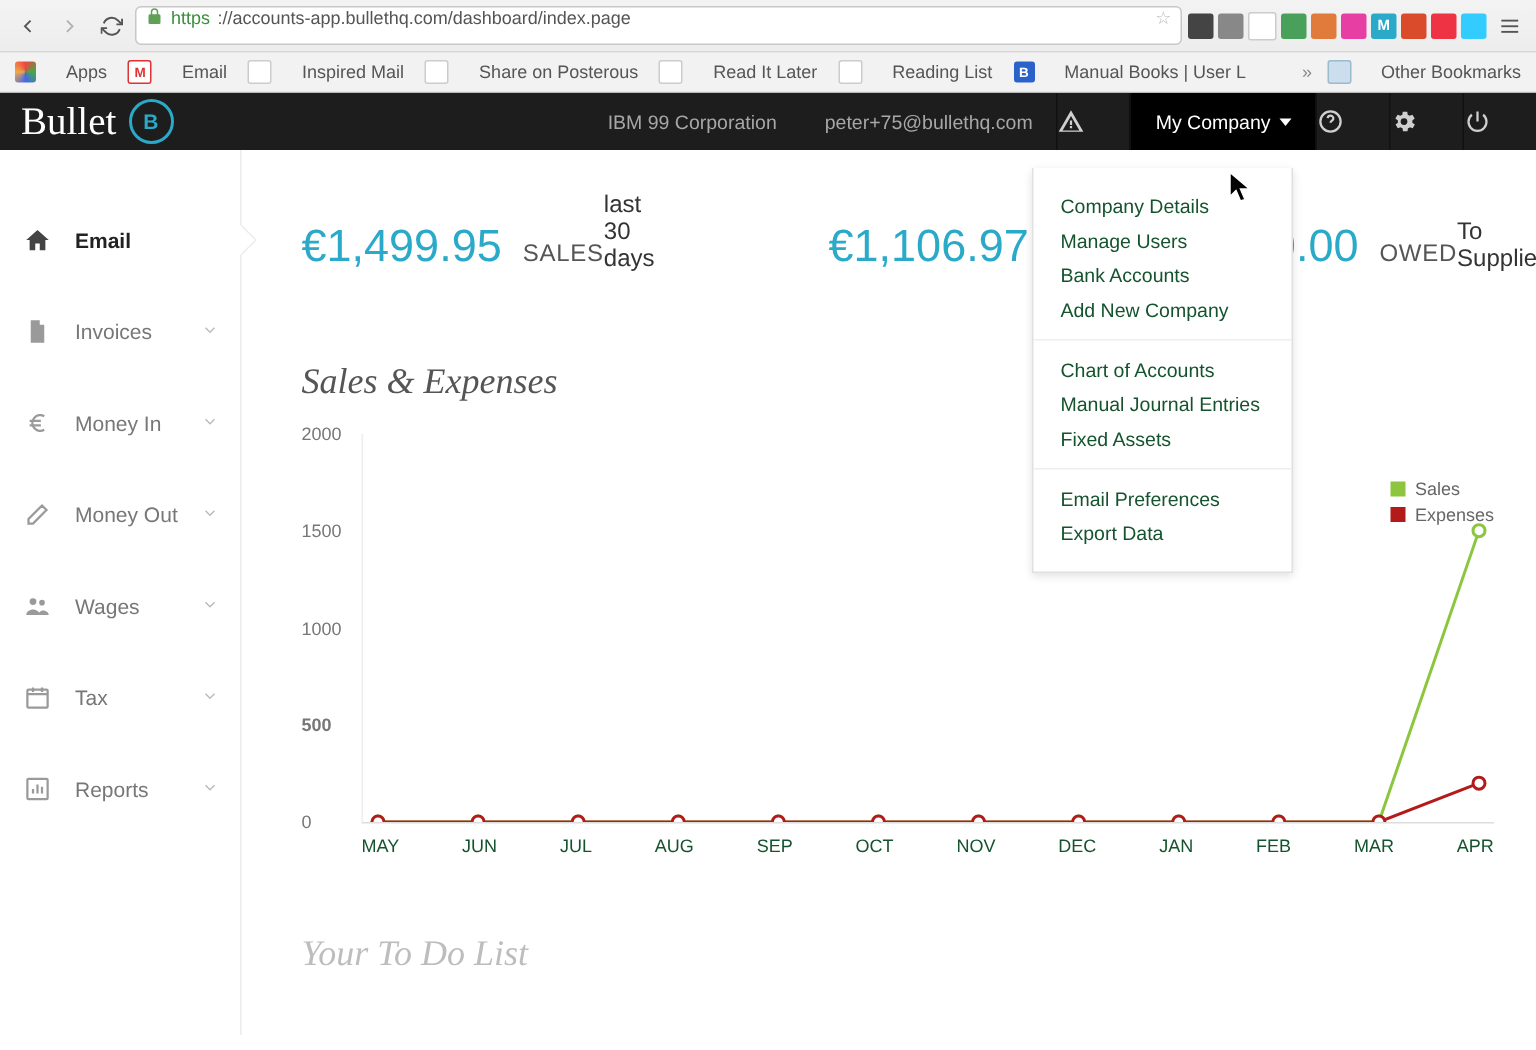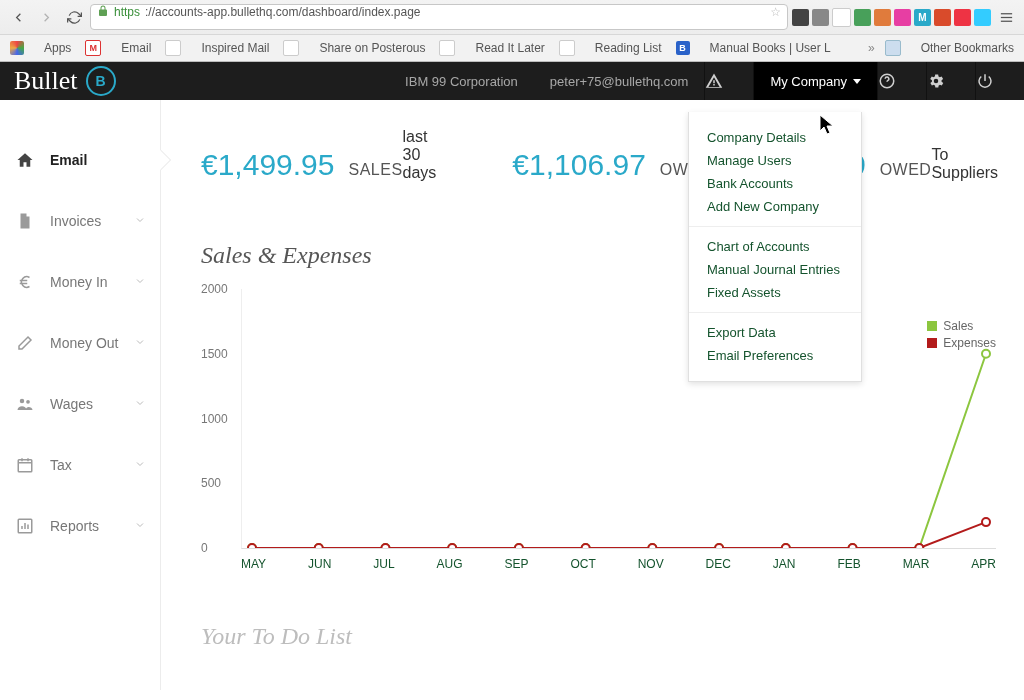--- a/index.html
+++ b/index.html
@@ -196,22 +196,22 @@
     <div class="mi">Add New Company</div>
   </div>
   <div class="sep"></div>
   <div class="grp">
     <div class="mi">Chart of Accounts</div>
     <div class="mi">Manual Journal Entries</div>
     <div class="mi">Fixed Assets</div>
   </div>
   <div class="sep"></div>
   <div class="grp">
+    <div class="mi">Email Preferences</div>
     <div class="mi">Export Data</div>
-    <div class="mi">Email Preferences</div>
   </div>
 </div>
 
 <svg class="cursor" width="18" height="22" viewBox="0 0 18 22">
     <path d="M1 1l0 16 4-4 3 7 3-1-3-7 6 0z" fill="#000" stroke="#fff" stroke-width="1"></path>
   </svg>
 
 <div class="layout">
 
   <div class="sidebar">
@@ -297,42 +297,42 @@
 
   <div class="main">
     <div class="kpis">
       <div class="kpi-block">
         <div class="kpi">
           <span class="val">€1,499.95</span>
           <span class="lab">SALES</span>
         </div>
         <span class="sub">last 30 days</span>
       </div>
-      <div class="kpi-block" style="margin-left:36px">
+      <div class="kpi-block" style="margin-left:76px">
         <div class="kpi">
           <span class="val">€1,106.97</span>
           <span class="lab">OWING</span>
         </div>
         <span class="sub">From Clients</span>
       </div>
       <div class="kpi-block" style="margin-left:auto">
         <div class="kpi">
           <span class="val">0.00</span>
           <span class="lab">OWED</span>
         </div>
         <span class="sub">To Suppliers</span>
       </div>
     </div>
 
     <div class="sec-title">Sales &amp; Expenses</div>
 
     <div class="chart-wrap">
       <div id="yticks">
           <div class="ytick" style="top: 259px;">0</div>
-          <div class="ytick" style="top: 194.25px;">500</div>
+          <div class="ytick" style="top: 194.25px; font-weight: bold;">500</div>
           <div class="ytick" style="top: 129.5px;">1000</div>
           <div class="ytick" style="top: 64.75px;">1500</div>
           <div class="ytick" style="top: 0px;">2000</div>
         </div>
       <div class="plot" id="plot">
           <svg width="754" height="259" class="flex">
             <path d="M10 259 L76.72727272727273 259 L143.45454545454547 259 L210.1818181818182 259 L276.90909090909093 259 L343.6363636363636 259 L410.3636363636364 259 L477.09090909090907 259 L543.8181818181819 259 L610.5454545454545 259 L677.2727272727273 259 L744 64.75 " fill="none" stroke="#8cc63f" stroke-width="2"></path>
             <circle cx="10" cy="259" r="4" fill="#fff" stroke="#8cc63f" stroke-width="2"></circle>
             <circle cx="76.72727272727273" cy="259" r="4" fill="#fff" stroke="#8cc63f" stroke-width="2"></circle>
             <circle cx="143.45454545454547" cy="259" r="4" fill="#fff" stroke="#8cc63f" stroke-width="2"></circle>

